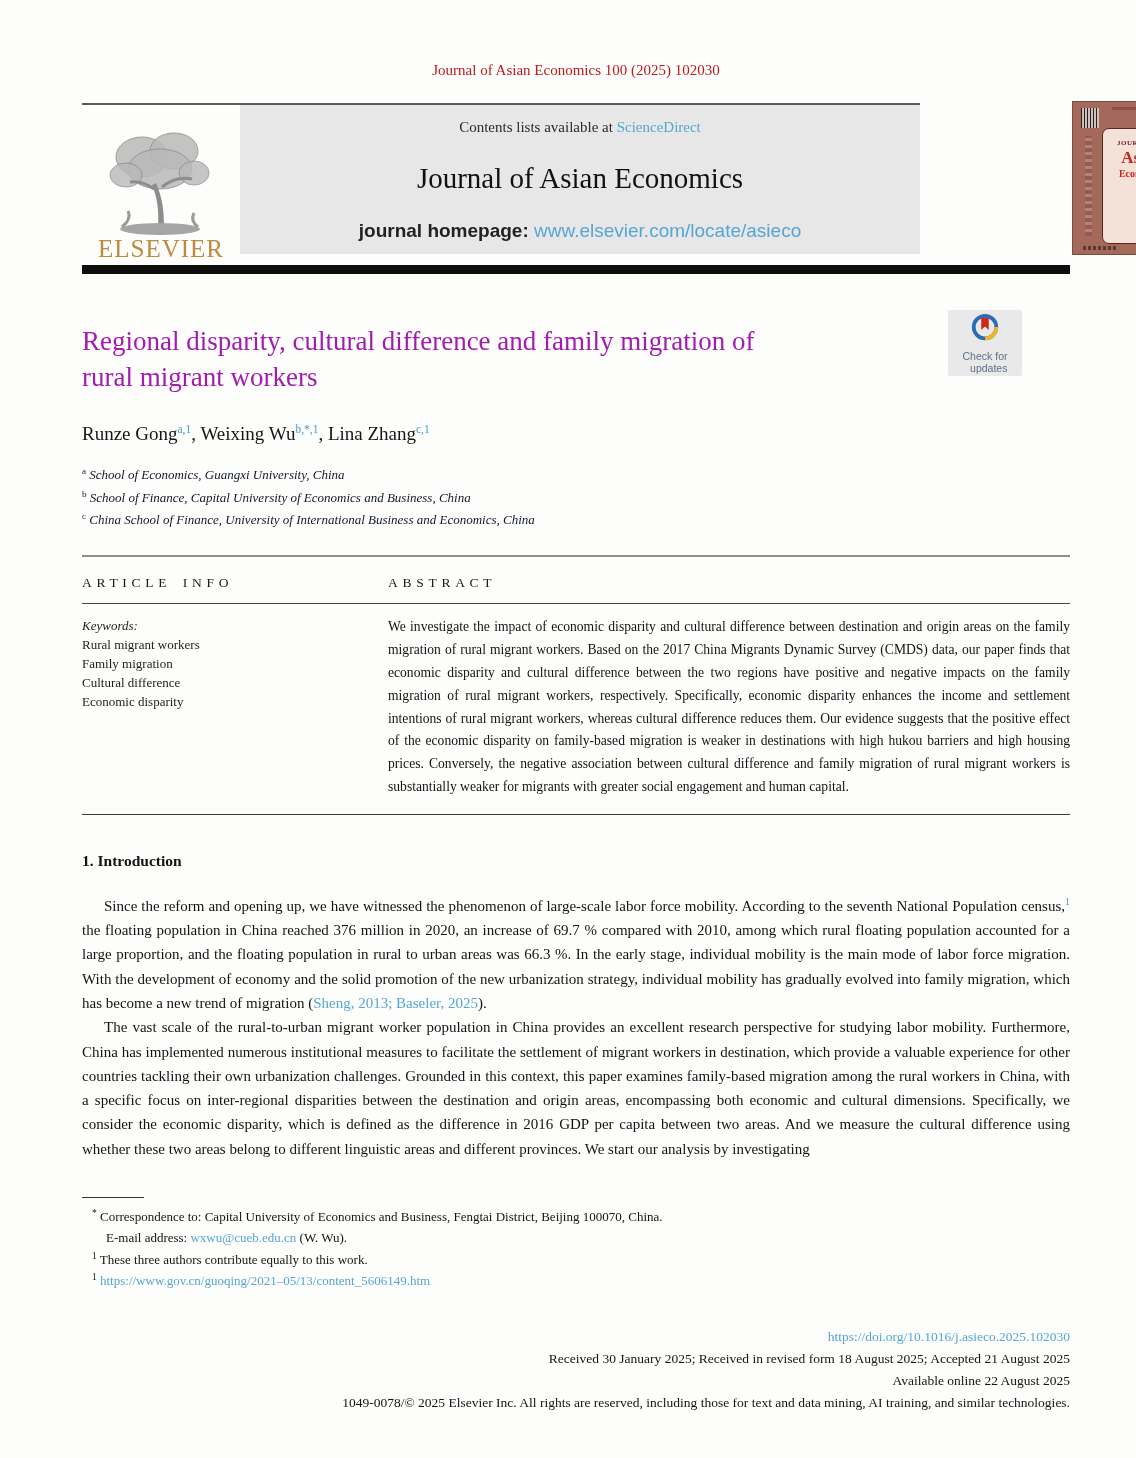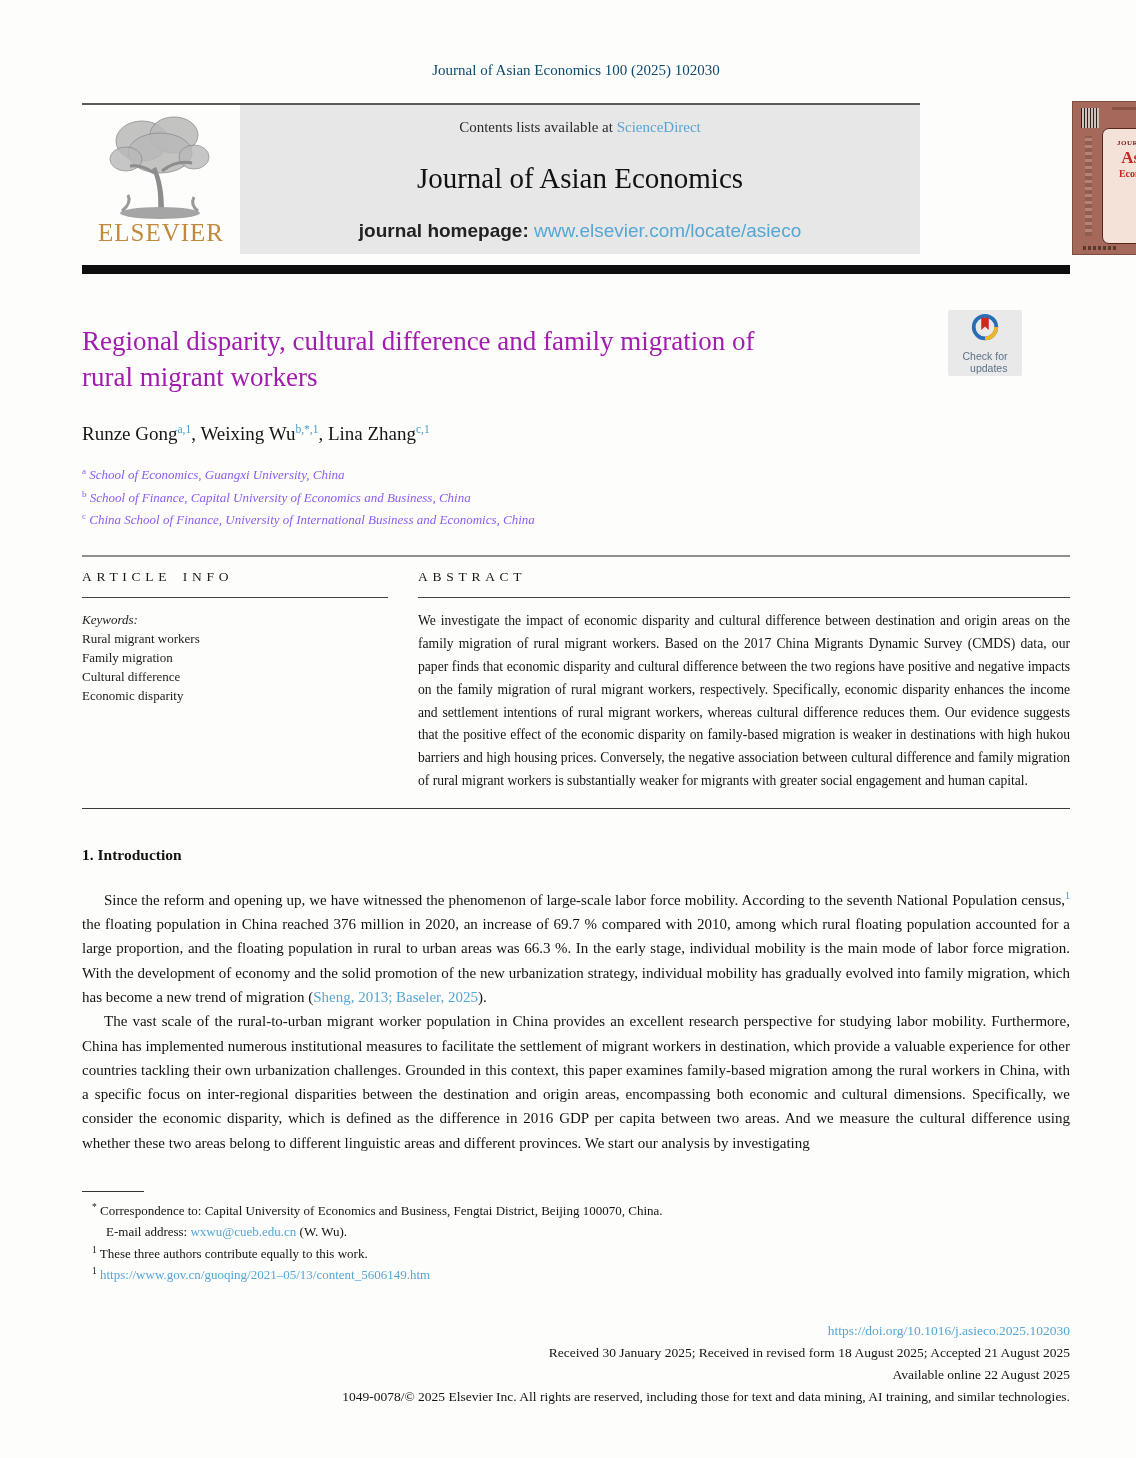--- a/index.html
+++ b/index.html
@@ -3,28 +3,28 @@
 <meta charset="utf-8">
 <style>
   * { margin:0; padding:0; box-sizing:border-box; }
   html,body { background:#ffffff; }
   body { font-family:"Liberation Serif", serif; color:#1c1c1c; }
   .page {
     position:relative; width:1136px; height:1458px; margin:0 auto;
     background:#fdfdfc; padding:62px 66px 0 82px; overflow:hidden;
   }
   
-  .citation { text-align:center; font-size:15px; color:#0c4a6e; margin-bottom:24px; }
+  .citation { text-align:center; font-size:15px; color:#b91c1c; margin-bottom:24px; }
   
   .banner-wrap { position:relative; }
   .banner {
     width:838px; border-top:2px solid #5a5a5a; border-bottom:1px solid #fdfdfc;
     display:flex; align-items:stretch; height:152px;
   }
-  .logo-cell { width:158px; background:#fdfdfc; display:flex; flex-direction:column; align-items:center; justify-content:flex-start; padding-top:6px; }
+  .logo-cell { width:158px; background:#fdfdfc; display:flex; flex-direction:column; align-items:center; justify-content:flex-start; padding-top:22px; }
   .logo-cell svg { display:block; }
   .elsevier-word { font-size:25px; letter-spacing:1px; color:#c08a3e; margin-top:-4px; }
   .gray-box {
     flex:1; background:#e7e7e7; text-align:center; padding:14px 10px 12px 10px;
     display:flex; flex-direction:column; justify-content:space-between;gap:24px;
   }
   .contents-line { font-size:15px; color:#2b2b2b; }
   .link { color:#56a6d5; text-decoration:none; cursor:pointer; }
   .journal-title { font-size:29px; color:#111; }
   .homepage-line { font-family:"Liberation Sans", sans-serif; font-size:19px; font-weight:bold; color:#222; }
@@ -57,25 +57,25 @@
     background:#e9e9e9; border-radius:2px; display:flex; flex-direction:column;
     align-items:center; justify-content:center; cursor:pointer;
   }
   .badge-text { font-family:"Liberation Sans", sans-serif; font-size:10.5px; line-height:1.15;
     color:#5b7186; text-align:right; margin-top:2px; }
   
   .title { font-size:27px; line-height:1.35; color:#a21caf; margin-top:49px; font-weight:normal; }
   .authors { margin-top:27px; font-size:19px; color:#161616; }
   .authors sup { font-size:11.5px; color:#4a9cc7; }
   .affils { margin-top:17px; }
-  .affil { font-size:13px; font-style:italic; line-height:19px; color:#8b5cf6; }
+  .affil { font-size:13px; font-style:italic; line-height:19px; color:#0f172a; }
   .affil sup { font-size:9px; font-style:normal; }
   
   .rule-gray { width:988px; height:2px; background:#8f8f8f; margin-top:26px; }
-  .info-grid { display:grid; grid-template-columns:306px 1fr; column-gap:30px; margin-top:12px; width:988px; }
+  .info-grid { display:grid; grid-template-columns:306px 1fr; margin-top:18px; width:988px; }
   .col-heading { font-size:13.5px; letter-spacing:.35em; word-spacing:.25em; color:#1a1a1a;
     padding-bottom:12px; border-bottom:1px solid #444; }
   .keywords { margin-top:12px; font-size:13px; line-height:19px; }
   .kw-label { font-style:italic; }
   .abstract-text { margin-top:12px; font-size:13.6px; line-height:1.68; text-align:justify; color:#131313; }
   .rule-dark { width:988px; height:1px; background:#3a3a3a; margin-top:15px; }
   
   .section-heading { margin-top:37px; font-size:15.5px; font-weight:bold; color:#131313; }
   .para { font-size:15px; line-height:1.62; text-align:justify; text-indent:22px; color:#131313; }
   .para.first { margin-top:24px; }

